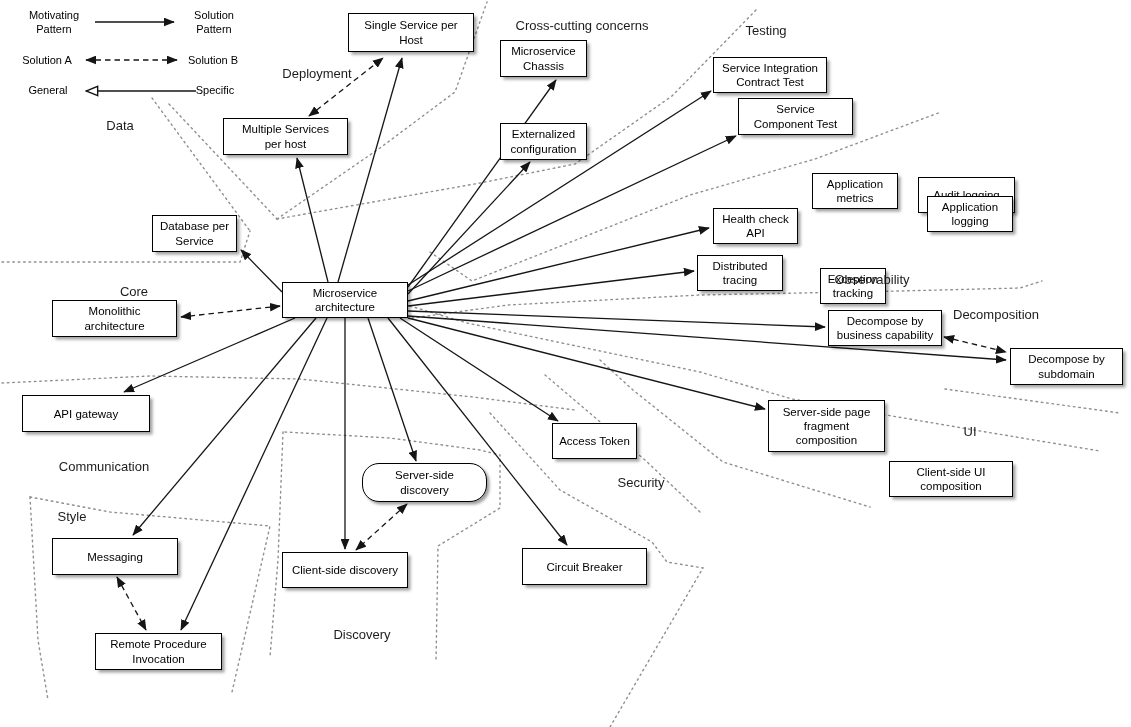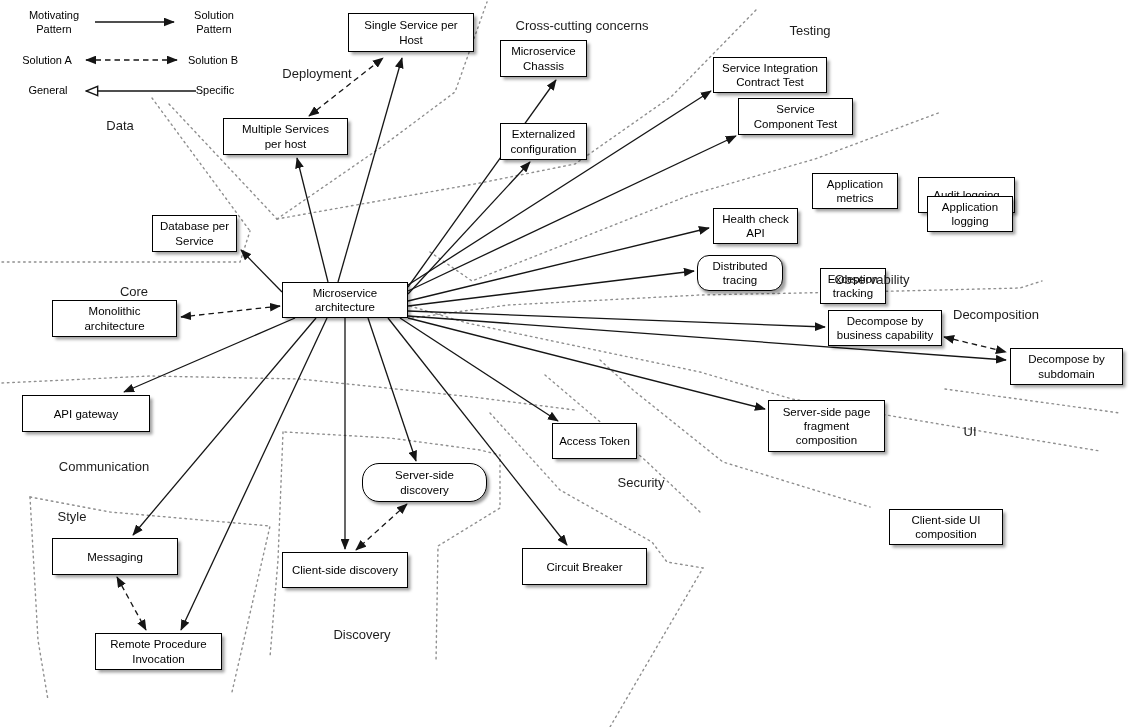--- a/index.html
+++ b/index.html
@@ -91,50 +91,50 @@
 Component Test</div>
     <div class="node" style="left: 918px; top: 140px; width: 97px; height: 35px; margin-top: 37px;">Audit logging</div>
     <div class="node" style="left: 812px; top: 173px; width: 86px; height: 35px;">Application
 metrics</div>
     <div class="node" style="left: 927px; top: 196px; width: 86px; height: 36px;">Application
 logging</div>
     <div class="node" style="left: 713px; top: 208px; width: 85px; height: 35px;">Health check
 API</div>
     <div class="node" style="left: 820px; top: 220px; width: 66px; height: 35px; margin-top: 48px;">Exception
 tracking</div>
-    <div class="node" style="left: 697px; top: 255px; width: 86px; height: 35px; border-radius: 12px;">Distributed
+    <div class="node" style="left: 697px; top: 255px; width: 86px; height: 35px;">Distributed
 tracing</div>
     <div class="node" style="left: 223px; top: 118px; width: 125px; height: 37px;">Multiple Services
 per host</div>
     <div class="node" style="left: 152px; top: 215px; width: 85px; height: 37px;">Database per
 Service</div>
     <div class="node" style="left: 52px; top: 300px; width: 125px; height: 37px;">Monolithic
 architecture</div>
     <div class="node" style="left: 828px; top: 310px; width: 114px; height: 32px;">Decompose by
 business capability</div>
     <div class="node" style="left: 1010px; top: 348px; width: 113px; height: 37px;">Decompose by
 subdomain</div>
     <div class="node" style="left: 22px; top: 395px; width: 128px; height: 37px;">API gateway</div>
     <div class="node" style="left: 768px; top: 400px; width: 117px; height: 52px;">Server-side page
 fragment
 composition</div>
-    <div class="node" style="left: 889px; top: 461px; width: 114px; height: 36px; margin-top: 48px;">Client-side UI
+    <div class="node" style="left: 889px; top: 461px; width: 124px; height: 36px;">Client-side UI
 composition</div>
     <div class="node" style="left: 552px; top: 423px; width: 85px; height: 34px;">Access Token</div>
     <div class="node" style="left: 362px; top: 463px; width: 125px; height: 39px; border-radius: 17px;">Server-side
 discovery</div>
     <div class="node" style="left: 282px; top: 552px; width: 126px; height: 36px;">Client-side discovery</div>
     <div class="node" style="left: 522px; top: 548px; width: 125px; height: 37px;">Circuit Breaker</div>
     <div class="node" style="left: 52px; top: 538px; width: 126px; height: 37px;">Messaging</div>
     <div class="node" style="left: 95px; top: 633px; width: 127px; height: 37px;">Remote Procedure
 Invocation</div>
     <div class="region-label" style="left: 120px; top: 125px;">Data</div>
     <div class="region-label" style="left: 317px; top: 73px;">Deployment</div>
     <div class="region-label" style="left: 582px; top: 25px;">Cross-cutting concerns</div>
-    <div class="region-label" style="left: 766px; top: 30px; margin-left: 44px;">Testing</div>
+    <div class="region-label" style="left: 766px; top: 30px;">Testing</div>
     <div class="region-label" style="left: 134px; top: 291px;">Core</div>
     <div class="region-label" style="left: 872px; top: 279px;">Observability</div>
     <div class="region-label" style="left: 996px; top: 314px;">Decomposition</div>
     <div class="region-label" style="left: 970px; top: 431px;">UI</div>
     <div class="region-label" style="left: 104px; top: 466px;">Communication</div>
     <div class="region-label" style="left: 641px; top: 482px;">Security</div>
     <div class="region-label" style="left: 72px; top: 516px;">Style</div>
     <div class="region-label" style="left: 362px; top: 634px;">Discovery</div>
     <div class="legend-label" style="left: 54px; top: 23px;">Motivating
 Pattern</div>

